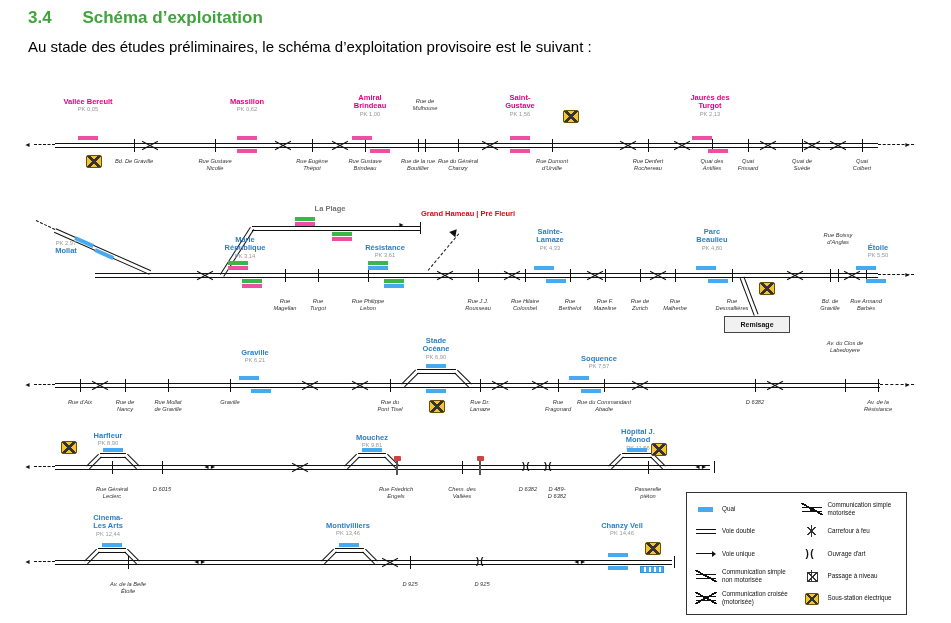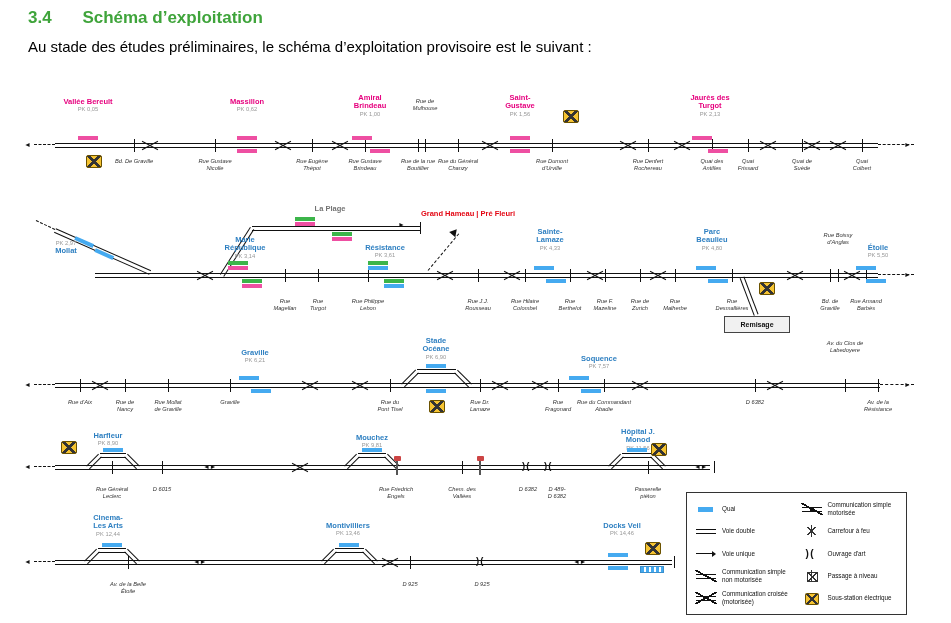--- a/index.html
+++ b/index.html
@@ -575,21 +575,21 @@
       <div class="station" style="left: 108px; top: 514px; color: rgb(45, 127, 193);">
         <div class="sname">Cinema-</div>
         <div class="sname">Les Arts</div>
         <div class="spk">PK 12,44</div>
       </div>
       <div class="station" style="left: 348px; top: 522px; color: rgb(45, 127, 193);">
         <div class="sname">Montivilliers</div>
         <div class="spk">PK 13,46</div>
       </div>
       <div class="station" style="left: 622px; top: 522px; color: rgb(45, 127, 193);">
-        <div class="sname">Docks Veil</div>
+        <div class="sname">Chanzy Veil</div>
         <div class="spk">PK 14,46</div>
       </div>
       <div class="quai" style="left: 102px; top: 543px;">
         <div class="qbar" style="background: rgb(69, 170, 240);"></div>
       </div>
       <div class="quai" style="left: 339px; top: 543px;">
         <div class="qbar" style="background: rgb(69, 170, 240);"></div>
       </div>
       <div class="quai" style="left: 608px; top: 553px;">
         <div class="qbar" style="background: rgb(69, 170, 240);"></div>

